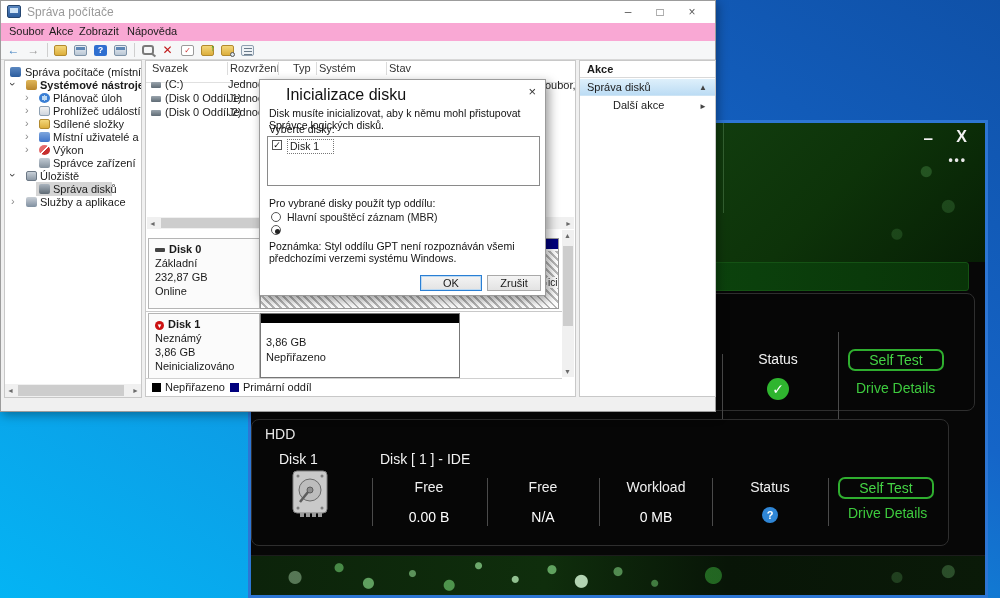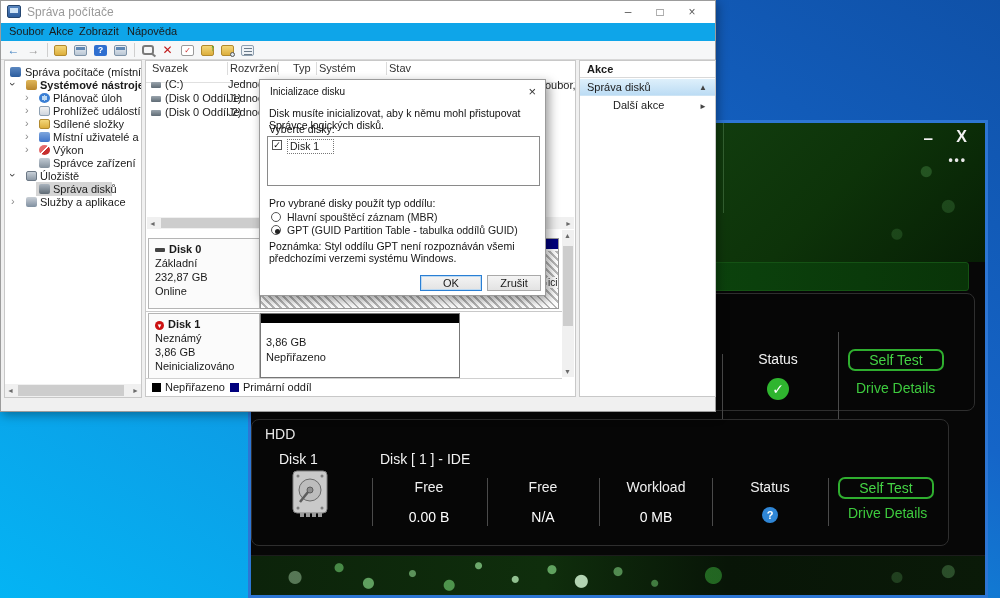--- a/index.html
+++ b/index.html
@@ -76,21 +76,21 @@
   .cm { position:absolute; left:0; top:0; width:716px; height:412px; background:#f0f0f0;
     border:1px solid #9c9c9c; box-shadow:2px 3px 10px rgba(0,0,0,.35); font-size:11px; color:#1a1a1a; }
   .cm-titlebar { position:absolute; left:0; top:0; right:0; height:22px; background:#ffffff; }
   .cm-app-icon { position:absolute; left:6px; top:4px; width:14px; height:13px;
     background:linear-gradient(#5b87c0,#2c5d9e); border-radius:2px; border:1px solid #24456f; }
   .cm-app-icon::after { content:""; position:absolute; left:2px; top:2px; right:2px; height:5px; background:#cfe4f7; }
   .cm-title { position:absolute; left:26px; top:4px; color:#9a9a9a; font-size:12px; }
   .cm-ctrl { position:absolute; top:0; width:30px; height:22px; text-align:center; line-height:22px;
     color:#5a5a5a; font-size:12px; cursor:pointer; }
   .cm-min { right:72px; } .cm-max { right:40px; } .cm-close { right:8px; }
-  .cm-menubar { position:absolute; left:0; top:22px; right:0; height:18px; background:#0ea5e9; }
+  .cm-menubar { position:absolute; left:0; top:22px; right:0; height:18px; background:#f9a8d4; }
   .menu-item { position:absolute; top:2px; cursor:pointer; }
   .cm-toolbar { position:absolute; left:0; top:40px; right:0; height:19px; background:#f6f7f8;
     border-bottom:1px solid #d8d8d8; display:flex; align-items:center; padding-left:4px; }
   .tbi { width:17px; height:15px; margin-right:3px; display:flex; align-items:center; justify-content:center;
     font-size:12px; cursor:pointer; }
   .tsep { width:1px; height:14px; background:#cfcfcf; margin:0 4px 0 2px; }
   .ic-box { width:13px; height:11px; border-radius:2px; position:relative; }
   .ic-folder { background:linear-gradient(#f4d77a,#dcae3c); border:1px solid #b28a2e; }
   .ic-win { background:linear-gradient(#e9eef4,#b9c6d4); border:1px solid #7e93a8; }
   .ic-win::after { content:""; position:absolute; left:1px; top:1px; right:1px; height:3px; background:#5d87b5; }
@@ -144,21 +144,21 @@
   .acts-head { position:absolute; left:0; top:0; right:0; height:17px; border-bottom:1px solid #d9d9d9;
     font-weight:bold; padding:2px 0 0 7px; }
   .acts-group { position:absolute; left:0; top:18px; right:0; height:17px;
     background:linear-gradient(#def0fb,#bcdcf4); border-bottom:1px solid #cde4f4; padding:2px 0 0 7px; cursor:pointer; }
   .acts-item { position:absolute; left:0; top:36px; right:0; height:17px; padding:2px 0 0 33px; cursor:pointer; }
   .acts-arrow { position:absolute; right:8px; top:4px; font-size:8px; color:#444; }
 
   
   .dlg { position:absolute; left:258px; top:78px; width:287px; height:217px; background:#ffffff;
     border:1px solid #9b9b9b; box-shadow:3px 4px 10px rgba(0,0,0,.4); font-size:10.5px; z-index:30; }
-  .dlg-title { position:absolute; left:10px; top:6px; font-size:10px; color:#111; }
+  .dlg-title { position:absolute; left:26px; top:6px; font-size:16px; color:#111; }
   .dlg-close { position:absolute; right:9px; top:4px; font-size:13px; color:#333; cursor:pointer; }
   .dlg-msg { position:absolute; left:9px; top:27px; width:272px; color:#111; }
   .dlg-lbl { position:absolute; left:9px; color:#111; }
   .lbox { position:absolute; left:7px; top:56px; width:273px; height:50px; border:1px solid #8a8a8a; background:#fff; }
   .lbox-item { position:absolute; left:1px; top:2px; right:1px; height:13px; cursor:pointer; }
   .cbx { position:absolute; left:3px; top:1px; width:10px; height:10px; border:1px solid #555; background:#fff;
     font-size:9px; line-height:9px; text-align:center; color:#111; }
   .lbox-item-label { position:absolute; left:18px; top:0; border:1px dotted #777; padding:0 14px 1px 2px; }
   .radio-row { position:absolute; left:11px; height:13px; cursor:pointer;text-align:center; }
   .rcir { position:absolute; left:0; top:1px; width:10px; height:10px; border:1px solid #555; border-radius:50%; background:#fff; }
@@ -445,21 +445,20 @@
       </div>
       <div class="dlg-lbl" style="top:117px;">Pro vybrané disky použít typ oddílu:</div>
       <div class="radio-row" style="top:131px; width:260px;">
         <span class="rcir"></span>
         <span class="radio-label">Hlavní spouštěcí záznam (MBR)</span>
       </div>
       <div class="radio-row" style="top:144px; width:270px;">
         <span class="rcir">
             <span class="rdot"></span>
           </span>
-        <span class="radio-label">GPT (GUID Partition Table - tabulka oddílů GUID)</span>
       </div>
       <div class="dlg-note">Poznámka: Styl oddílu GPT není rozpoznáván všemi předchozími verzemi systému Windows.</div>
       <div class="btn btn-ok">OK</div>
       <div class="btn btn-cancel">Zrušit</div>
     </div>
   </div>
 
 </div>
 
 </body></html>

